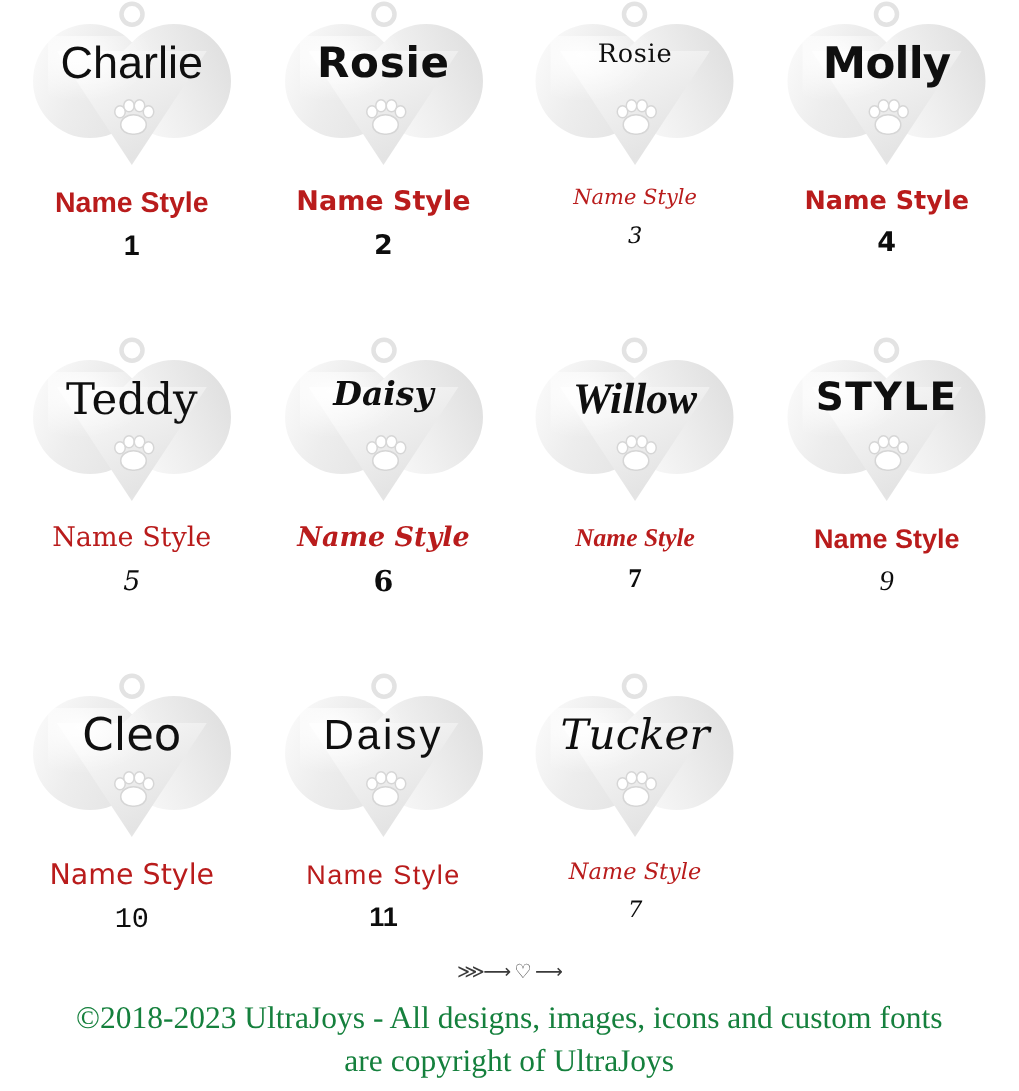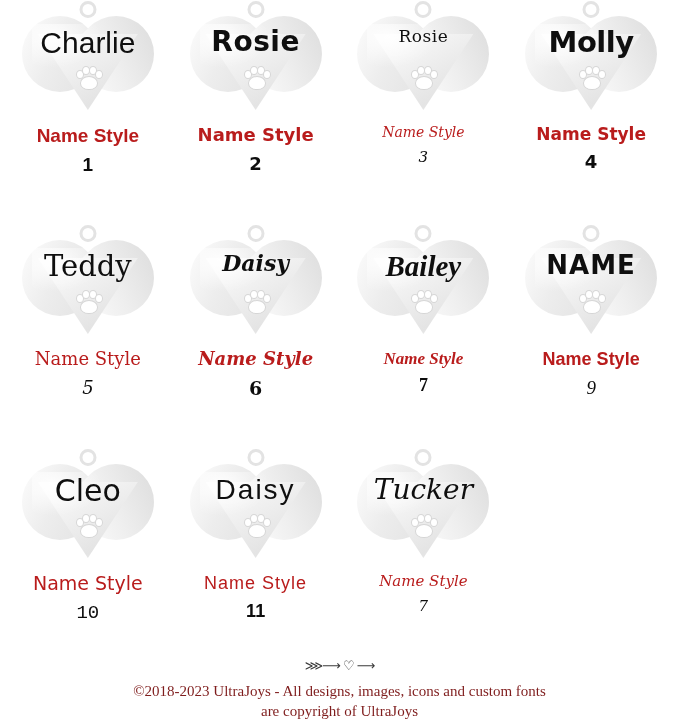--- a/index.html
+++ b/index.html
@@ -211,22 +211,22 @@
     justify-content: center;
     gap: 2px;
     color: #3a3a3a;
     font-size: 13px;
     margin-bottom: 8px;
     letter-spacing: -1px;
     font-family: "DejaVu Sans", sans-serif;
   }
   .footer-text {
     font-family: "Liberation Serif", serif;
-    font-size: 15px;
-    color: #7f1d1d;
+    font-size: 21px;
+    color: #15803d;
     line-height: 1.35;
   }
 </style>
 </head>
 <body>
 
 <div class="sheet">
 
   <div class="grid">
 
@@ -364,21 +364,21 @@
 
     <div class="cell">
       <div class="charm-wrap">
         <div class="heart">
           <div class="lobe left"></div>
             <div class="lobe right"></div>
             <div class="body"></div>
           <div class="bail"></div>
           <div class="sheen"></div>
         </div>
-        <div class="charm-name f7">Bailey</div>
+        <div class="charm-name f7">Willow</div>
         <div class="paw">
           <div class="toe t1"></div>
             <div class="toe t2"></div>
             <div class="toe t3"></div>
             <div class="toe t4"></div>
             <div class="pad"></div>
         </div>
       </div>
       <div class="style-label l7">Name Style</div>
       <div class="style-num n7">7</div>
@@ -387,21 +387,21 @@
 
     <div class="cell">
       <div class="charm-wrap">
         <div class="heart">
           <div class="lobe left"></div>
             <div class="lobe right"></div>
             <div class="body"></div>
           <div class="bail"></div>
           <div class="sheen"></div>
         </div>
-        <div class="charm-name f9">NAME</div>
+        <div class="charm-name f9">STYLE</div>
         <div class="paw">
           <div class="toe t1"></div>
             <div class="toe t2"></div>
             <div class="toe t3"></div>
             <div class="toe t4"></div>
             <div class="pad"></div>
         </div>
       </div>
       <div class="style-label l9">Name Style</div>
       <div class="style-num n9">9</div>

